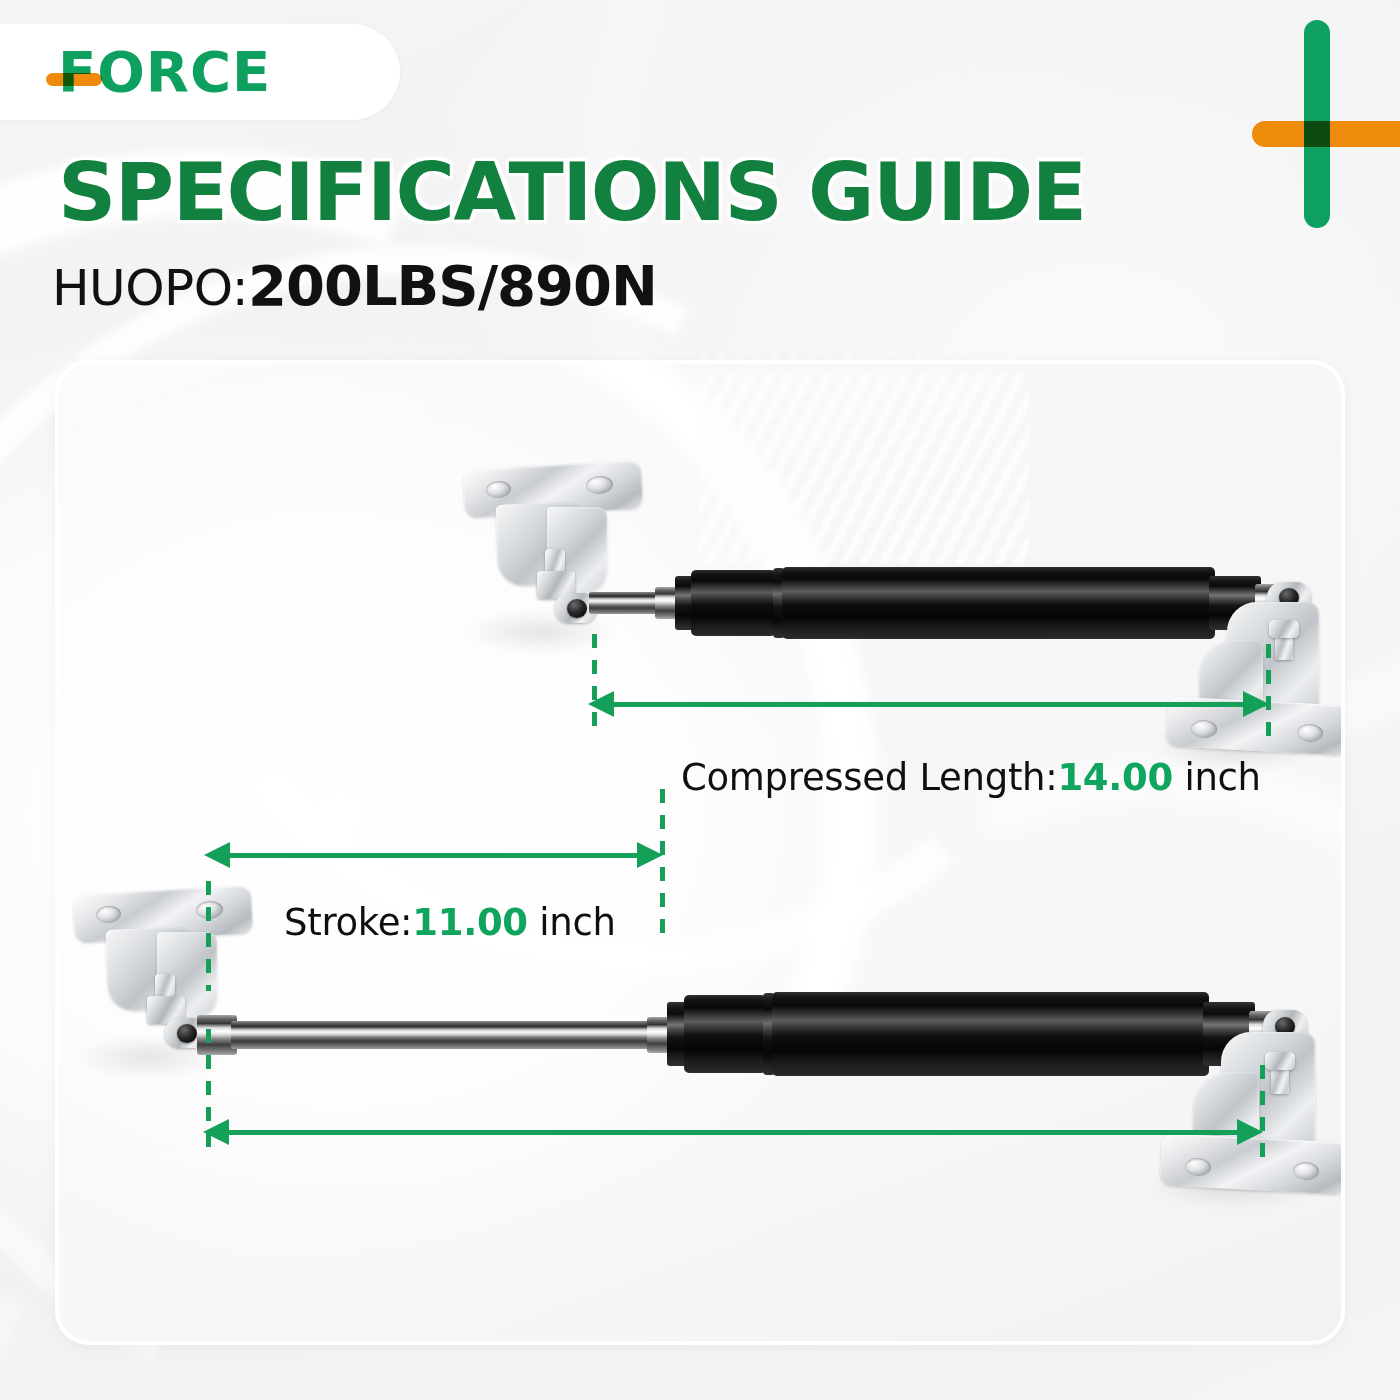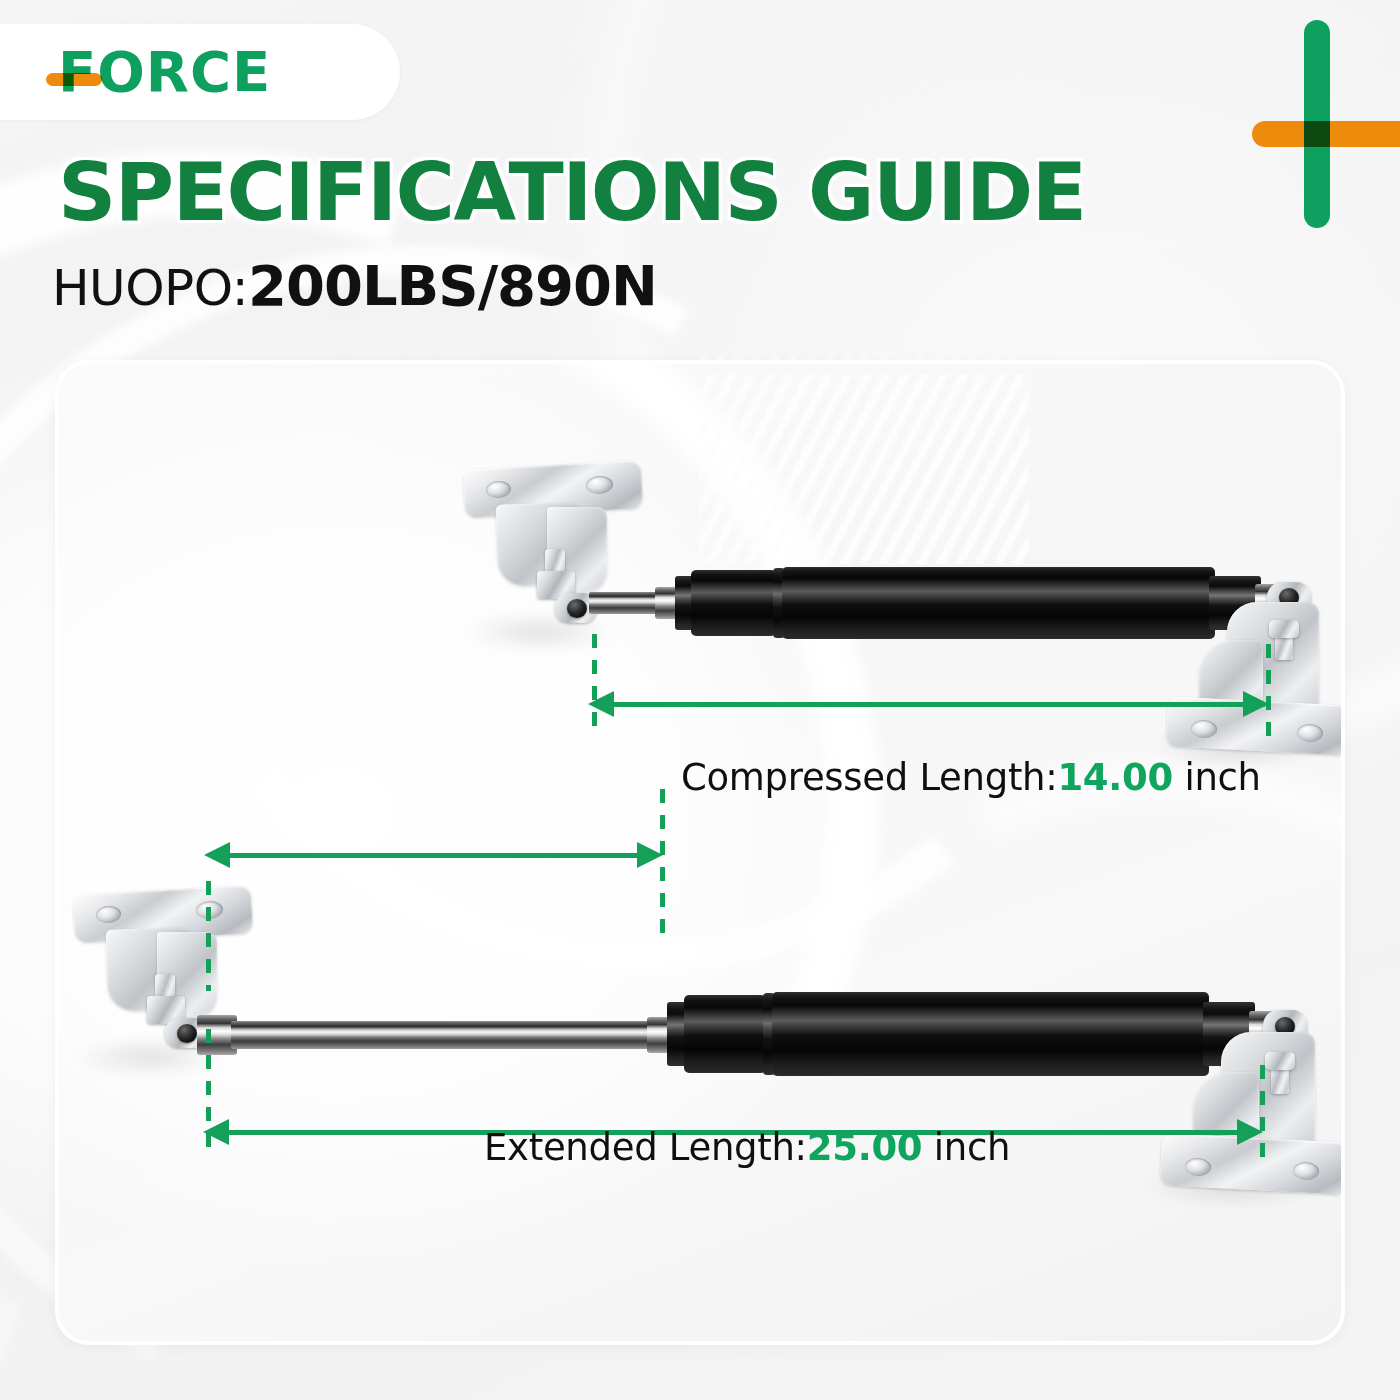--- a/index.html
+++ b/index.html
@@ -486,17 +486,17 @@
     <div class="arrow-l" style="left:145px; top:-27px;"></div>
     <div class="arrow-r" style="left:578px; top:-27px;"></div>
 
     <div class="ext-line" style="left:147px; top:160px; height:122px;"></div>
     <div class="ext-line" style="left:1201px; top:196px; height:100px;"></div>
     <div class="dim-line" style="left:168px; top:261px; width:1012px;"></div>
     <div class="arrow-l" style="left:144px; top:250px;"></div>
     <div class="arrow-r" style="left:1178px; top:250px;"></div>
   </div>
 
-
-  <div class="dim-label" style="left:425px; top:762px;">
-    <span>Extended Length:</span><span class="num">25.00</span><span> inch</span>
+  <div class="dim-label" style="left:225px; top:537px;">
+    <span>Stroke:</span><span class="num">11.00</span><span> inch</span>
   </div>
+
 </div>
 
 </body></html>

